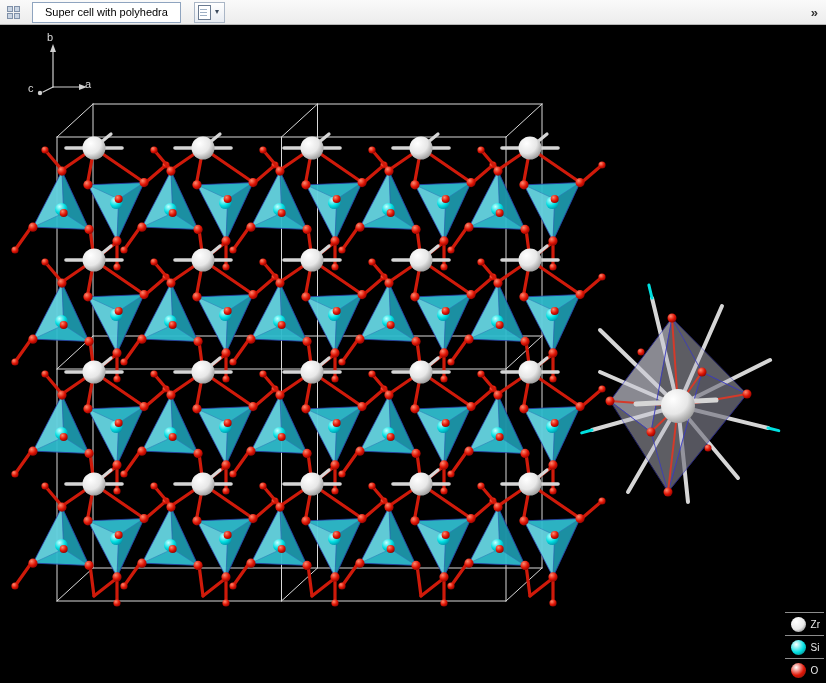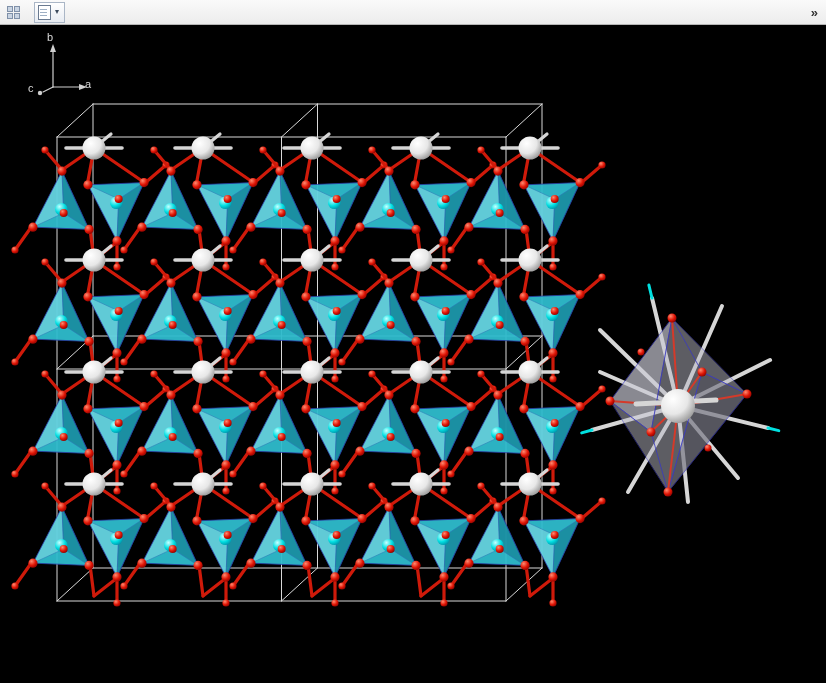--- a/index.html
+++ b/index.html
@@ -780,30 +780,47 @@
         <circle cx="40" cy="93" r="2.2" fill="#cfcfcf"></circle>
       </g>
     </svg>
 
   <div class="axes">
     <span class="ax ax-b">b</span>
     <span class="ax ax-a">a</span>
     <span class="ax ax-c">c</span>
   </div>
 
+  <div class="legend">
+    <div class="lrow">
+      <span class="swatch" style="background: radial-gradient(circle at 35% 30%, rgb(255, 255, 255) 0%, rgb(232, 232, 232) 55%, rgb(29, 29, 29) 120%);"></span>
+      <span class="lbl">Zr</span>
+    </div>
+    <div class="lrow">
+      <span class="swatch" style="background: radial-gradient(circle at 35% 30%, rgb(255, 255, 255) 0%, rgb(0, 223, 226) 55%, rgb(29, 29, 29) 120%);"></span>
+      <span class="lbl">Si</span>
+    </div>
+    <div class="lrow">
+      <span class="swatch" style="background: radial-gradient(circle at 35% 30%, rgb(255, 255, 255) 0%, rgb(224, 21, 5) 55%, rgb(29, 29, 29) 120%);"></span>
+      <span class="lbl">O</span>
+    </div>
+  </div>
 
   <div class="toolbar">
     <button class="tbtn">
       <span class="grid-icon">
           <i></i>
           <i></i>
           <i></i>
           <i></i>
         </span>
     </button>
+    <div class="tab">
+      <span class="tab-label">Super cell with polyhedra</span>
+    </div>
     <div class="split">
       <button class="tbtn">
         <span class="page-icon"></span>
       </button>
       <button class="tbtn">
         <span class="caret">▾</span>
       </button>
     </div>
     <div class="tb-spacer"></div>
     <button class="tbtn overflow">»</button>

